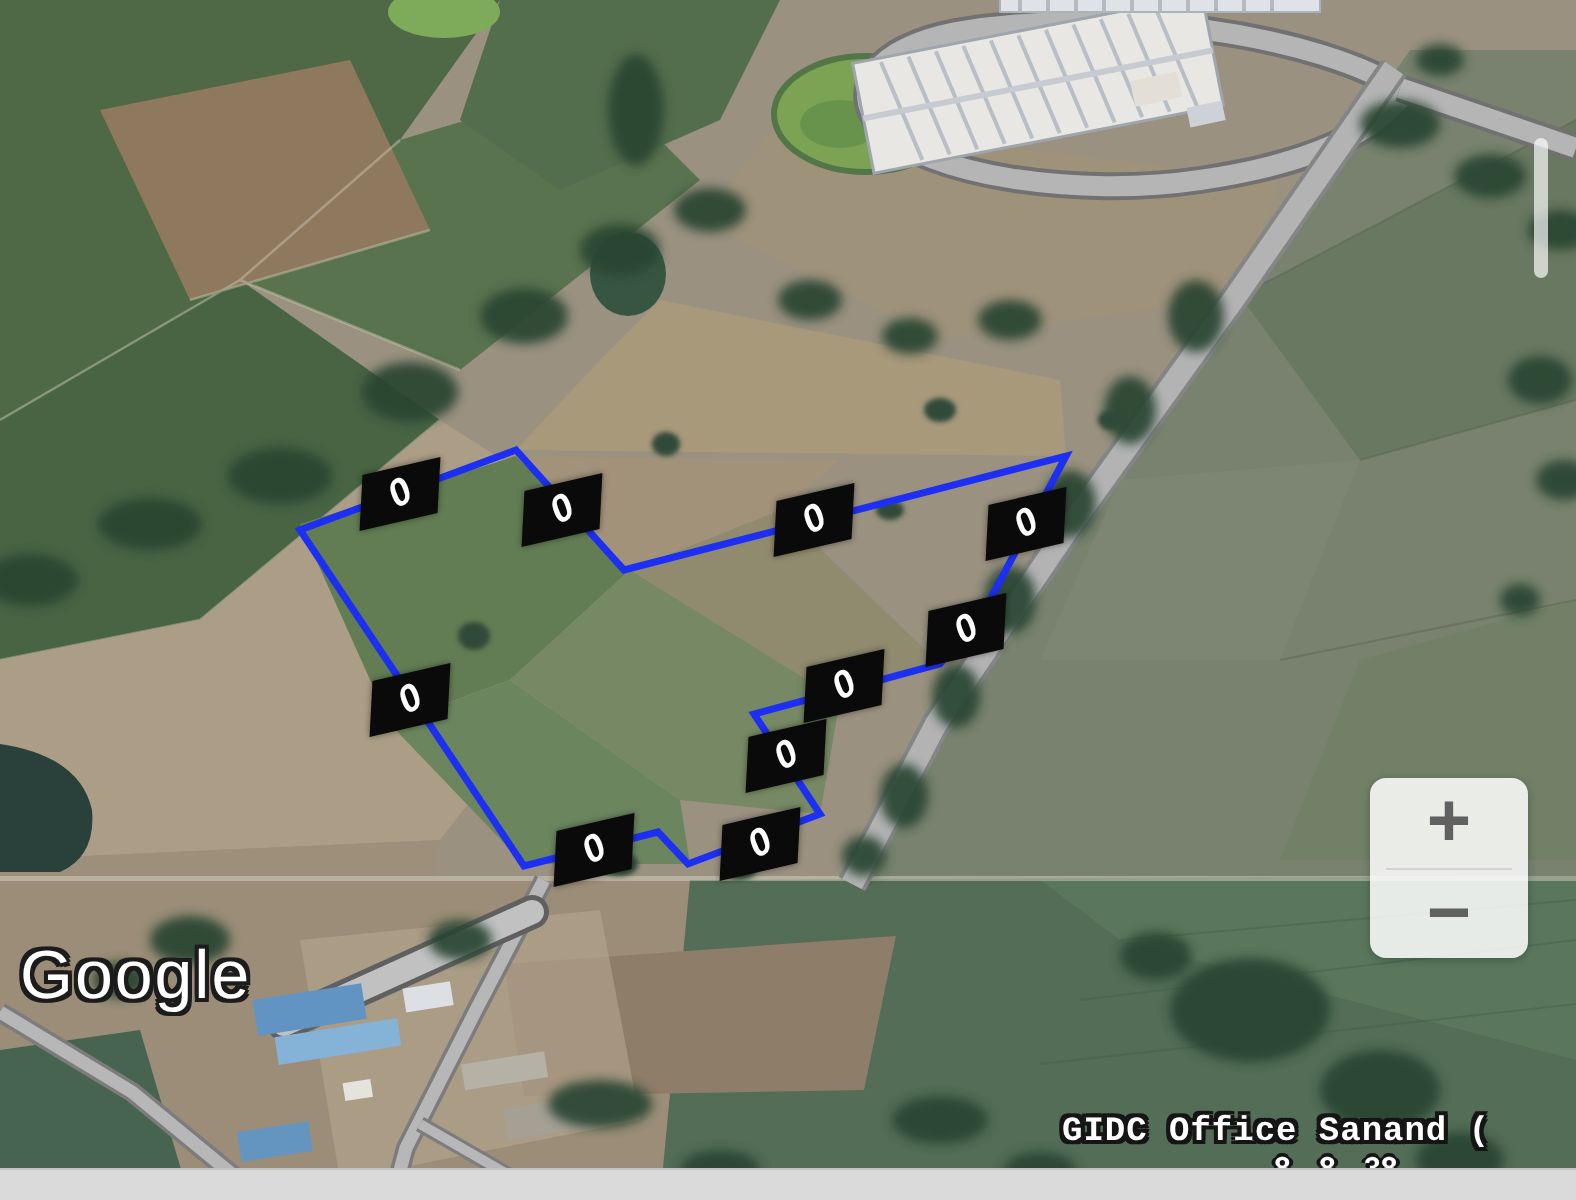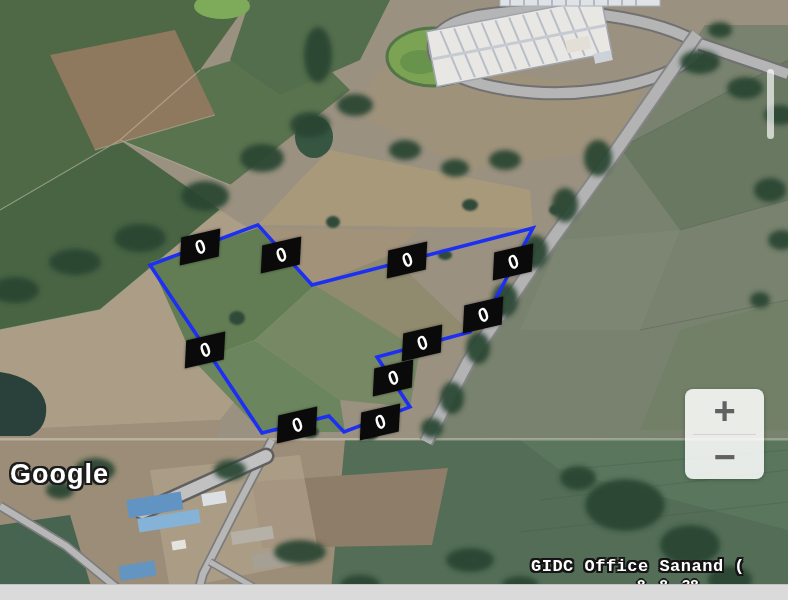--- a/index.html
+++ b/index.html
@@ -17,22 +17,22 @@
     background:rgba(8,8,8,0.93);
     transform:translate(-50%,-50%) rotate(-13deg) skewX(-16deg);
     display:flex;align-items:center;justify-content:center;
     box-shadow:0 0 3px rgba(0,0,0,0.45);
   }
   .edge-marker span{
     transform:skewX(16deg) rotate(-18deg);
     color:#fff;font-weight:700;font-style:italic;font-size:19px;line-height:1;
   }
   .google-logo{
-    position:absolute;left:10px;top:459px;z-index:4;
-    color:#fff;font-size:27px;font-weight:700;letter-spacing:1px;
+    position:absolute;left:10px;top:469px;z-index:4;
+    color:#fff;font-size:34px;font-weight:400;letter-spacing:1px;
     text-shadow:-2px -2px 0 #1c1c1c,2px -2px 0 #1c1c1c,-2px 2px 0 #1c1c1c,2px 2px 0 #1c1c1c,
                  0 -2px 0 #1c1c1c,0 2px 0 #1c1c1c,-2px 0 0 #1c1c1c,2px 0 0 #1c1c1c;
   }
   .place-label{
     position:absolute;left:531px;top:557px;z-index:4;white-space:nowrap;
     color:#fff;font-size:17px;font-weight:700;letter-spacing:0.5px;
     text-shadow:-2px -2px 0 #151515,2px -2px 0 #151515,-2px 2px 0 #151515,2px 2px 0 #151515,
                  0 -2px 0 #151515,0 2px 0 #151515,-2px 0 0 #151515,2px 0 0 #151515;
     font-family:Liberation Mono, monospace;
   }

